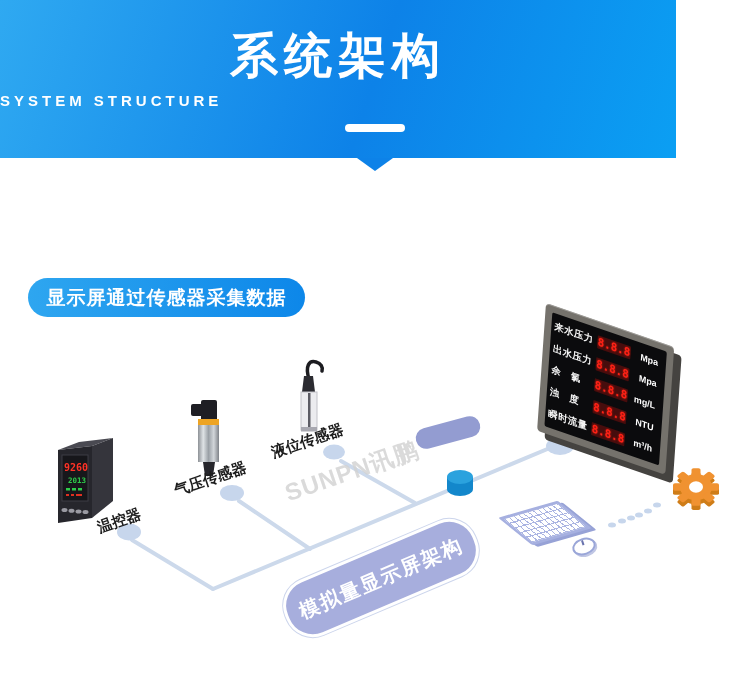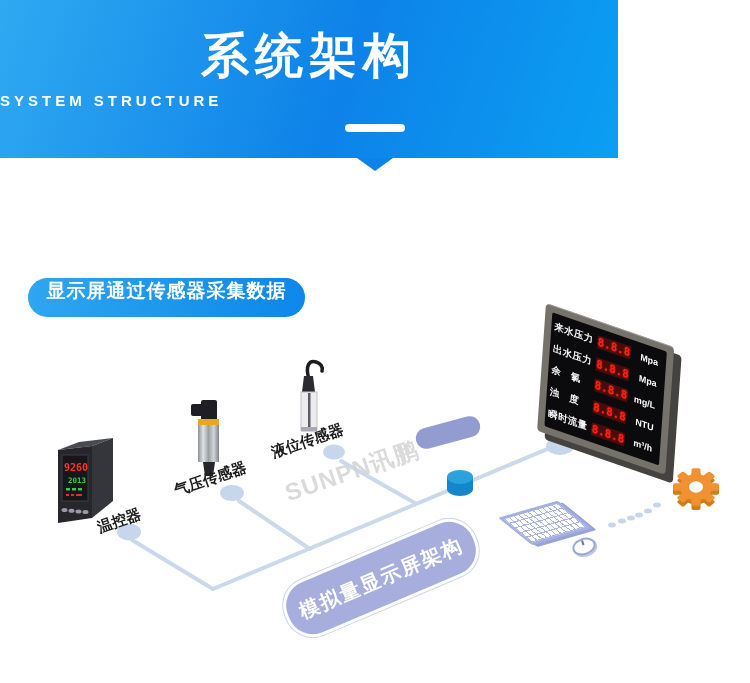--- a/index.html
+++ b/index.html
@@ -1,34 +1,34 @@
 <!DOCTYPE html>
 <html><head>
 <meta charset="utf-8">
 <style>
   html,body{margin:0;padding:0;background:#fff;}
   #stage{position:relative;width:750px;height:683px;background:#fff;overflow:hidden;
          font-family:"Liberation Sans","DejaVu Sans",sans-serif;}
 
   
-  .header{position:absolute;left:0;top:0;width:618px;height:158px;
+  .header{position:absolute;left:0;top:0;width:676px;height:158px;
           background:linear-gradient(108deg,#2fa9f1 0%,#0d82e8 55%,#0b9ff3 100%);}
   .header-title{position:absolute;left:0;top:24px;width:100%;text-align:center;
                 color:#fff;font-size:48px;font-weight:bold;letter-spacing:6px;}
   .header-sub{position:absolute;left:0;top:92px;width:100%;text-align:left;
               color:#fff;font-size:15px;font-weight:bold;letter-spacing:4px;}
   .header-bar{position:absolute;left:345px;top:124px;width:60px;height:8px;border-radius:4px;background:#fff;}
   .header-pointer{position:absolute;left:357px;top:158px;width:0;height:0;
                   border-left:18px solid transparent;border-right:18px solid transparent;
                   border-top:13px solid #0d82e8;}
 
   
   .badge{position:absolute;left:28px;top:278px;width:277px;height:39px;border-radius:20px;
          background:linear-gradient(90deg,#2ea6f0,#0d87e9);
-         display:flex;align-items:flex-start;justify-content:center;
+         display:flex;align-items:center;justify-content:center;
          color:#fff;font-size:19px;font-weight:bold;letter-spacing:1px;}
 
   
   .net{position:absolute;left:0;top:0;}
 
   
   .dev-label{position:absolute;color:#1d1d1d;font-size:15px;font-weight:bold;
              transform:rotate(-19deg);transform-origin:left center;white-space:nowrap;}
   .watermark{position:absolute;left:286px;top:478px;color:#d2d2d2;opacity:.8;
              font-size:24px;font-weight:bold;letter-spacing:1px;

